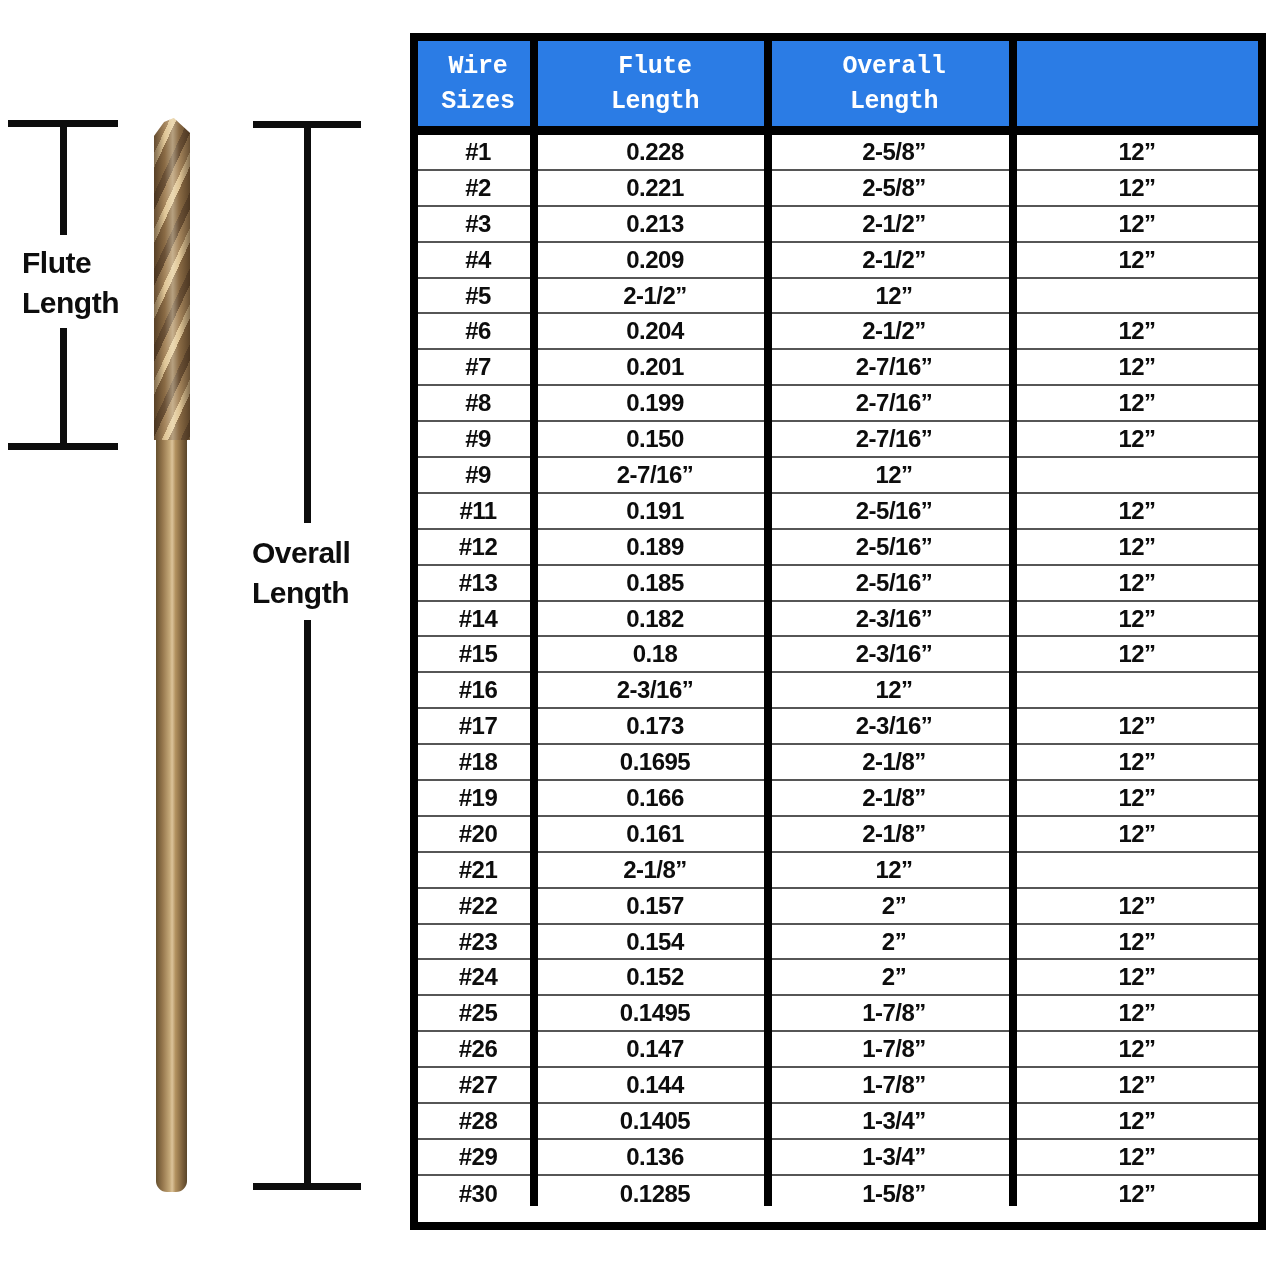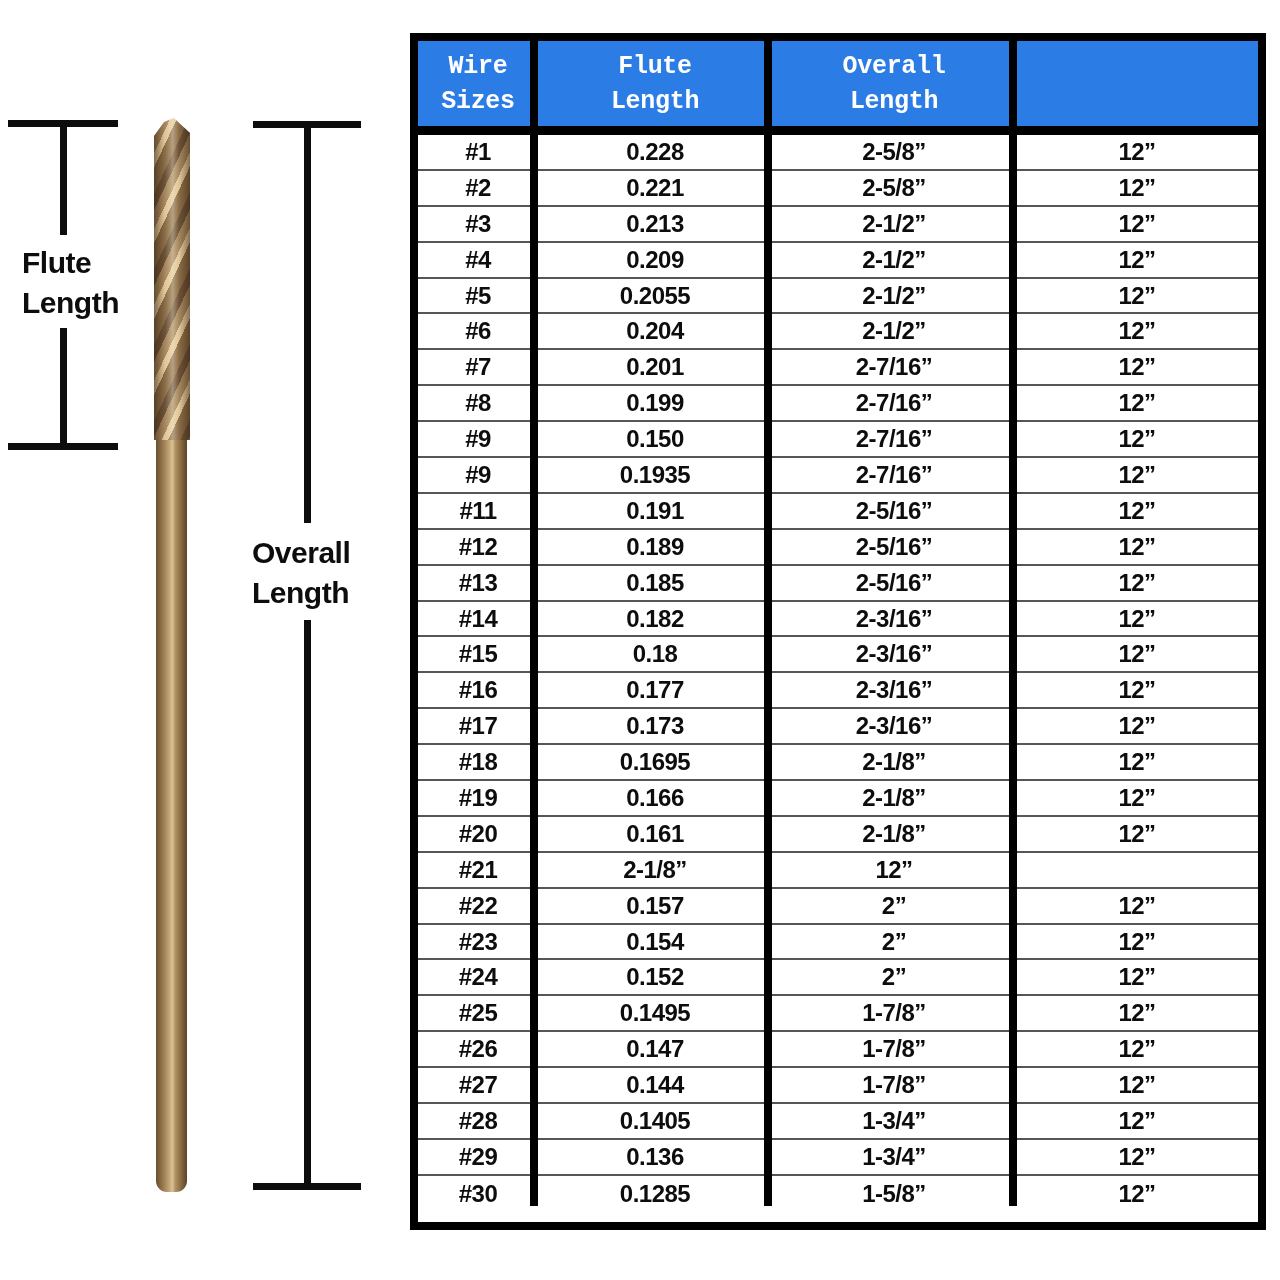--- a/index.html
+++ b/index.html
@@ -129,21 +129,20 @@
           <div class="tcell">12”</div>
         </div>
         <div class="trow">
           <div class="tcell">#4</div>
           <div class="tcell">0.209</div>
           <div class="tcell">2-1/2”</div>
           <div class="tcell">12”</div>
         </div>
         <div class="trow">
           <div class="tcell">#5</div>
-          <div class="tcell">0.2055</div>
           <div class="tcell">2-1/2”</div>
           <div class="tcell">12”</div>
         </div>
         <div class="trow">
           <div class="tcell">#6</div>
           <div class="tcell">0.204</div>
           <div class="tcell">2-1/2”</div>
           <div class="tcell">12”</div>
         </div>
         <div class="trow">
@@ -159,21 +158,20 @@
           <div class="tcell">12”</div>
         </div>
         <div class="trow">
           <div class="tcell">#9</div>
           <div class="tcell">0.150</div>
           <div class="tcell">2-7/16”</div>
           <div class="tcell">12”</div>
         </div>
         <div class="trow">
           <div class="tcell">#9</div>
-          <div class="tcell">0.1935</div>
           <div class="tcell">2-7/16”</div>
           <div class="tcell">12”</div>
         </div>
         <div class="trow">
           <div class="tcell">#11</div>
           <div class="tcell">0.191</div>
           <div class="tcell">2-5/16”</div>
           <div class="tcell">12”</div>
         </div>
         <div class="trow">
@@ -195,21 +193,20 @@
           <div class="tcell">12”</div>
         </div>
         <div class="trow">
           <div class="tcell">#15</div>
           <div class="tcell">0.18</div>
           <div class="tcell">2-3/16”</div>
           <div class="tcell">12”</div>
         </div>
         <div class="trow">
           <div class="tcell">#16</div>
-          <div class="tcell">0.177</div>
           <div class="tcell">2-3/16”</div>
           <div class="tcell">12”</div>
         </div>
         <div class="trow">
           <div class="tcell">#17</div>
           <div class="tcell">0.173</div>
           <div class="tcell">2-3/16”</div>
           <div class="tcell">12”</div>
         </div>
         <div class="trow">

